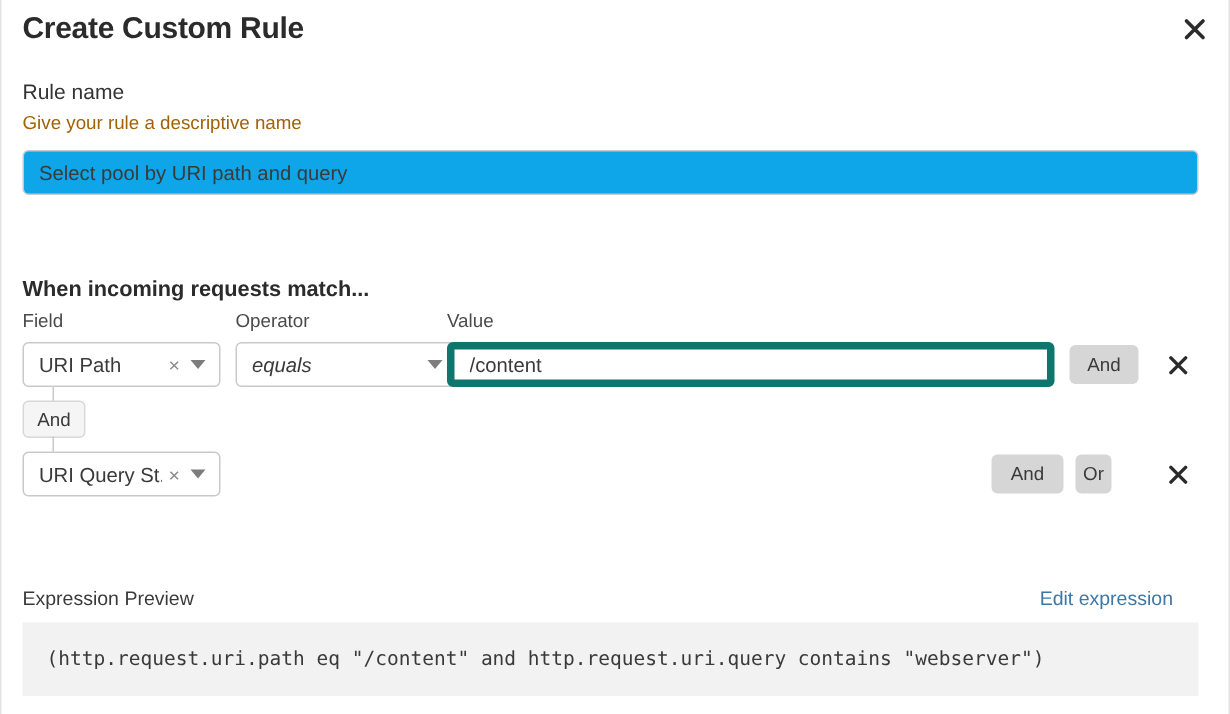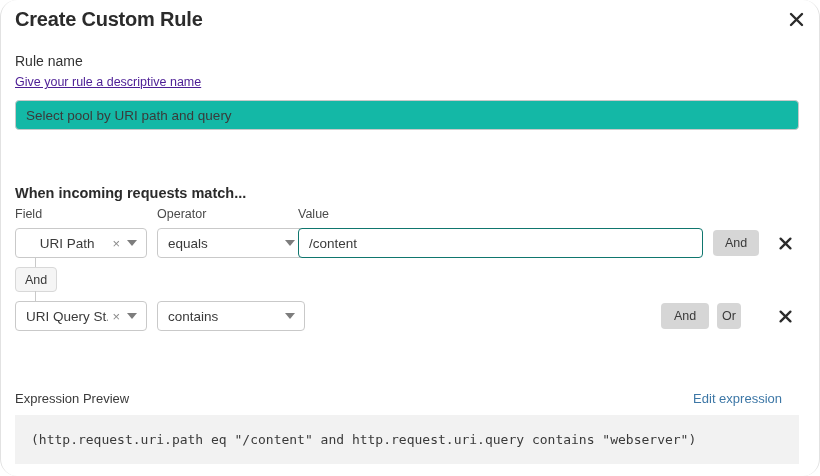--- a/index.html
+++ b/index.html
@@ -10,21 +10,20 @@
     font-family: "Liberation Sans", sans-serif;
     -webkit-font-smoothing: antialiased;
   }
   #modal {
     position: relative;
     width: 820px; height: 476px;
     background: #ffffff;
     border-left: 1px solid #e2e2e2;
     border-right: 1px solid #e2e2e2;
     overflow: hidden;
-    border-radius: 17px;
   }
 
   
   .title {
     position: absolute;
     left: 14px; top: 8px;
     font-size: 20px;
     font-weight: bold;
     color: #2b2b2b;
     letter-spacing: -0.2px;
@@ -41,30 +40,29 @@
 
   
   .label-strong {
     position: absolute;
     font-size: 14px;
     color: #333333;
   }
   .label-muted {
     position: absolute;
     font-size: 12.5px;
-    color: #4c1d95;
-    text-decoration: underline;
+    color: #a16207;
   }
   .rule-name-input {
     position: absolute;
     left: 14px; top: 100px;
     width: 784px; height: 30px;
     border: 1px solid #c9c9c9;
     border-radius: 4px;
-    background: #14b8a6;
+    background: #0ea5e9;
     font-family: "Liberation Sans", sans-serif;
     font-size: 13.5px;
     color: #3a3a3a;
     padding: 0 10px;
     outline: none;
   }
 
   
   .section-heading {
     position: absolute;
@@ -122,27 +120,27 @@
     cursor: pointer;
   }
   .caret i {
     display: block;
     width: 0; height: 0;
     border-left: 5px solid transparent;
     border-right: 5px solid transparent;
     border-top: 6px solid #7d7d7d;
   }
 
-  .field-sel    { left: 14px;  width: 132px; text-align: center; }
-  .operator-sel { left: 156px; width: 148px; }
+  .field-sel    { left: 14px;  width: 132px; }
+  .operator-sel { left: 156px; width: 148px; font-style: italic; }
 
   .value-input {
     position: absolute;
     height: 30px;
-    border: 1px solid #0f766e;
+    border: 5px solid #0f766e;
     border-radius: 4px;
     background: #fff;
     font-family: "Liberation Sans", sans-serif;
     font-size: 13.5px;
     color: #3a3a3a;
     padding: 0 10px;
     outline: none;
   }
   #value1 { left: 297px; width: 405px; }
   #value2 { left: 297px; width: 353px; }
@@ -278,26 +276,20 @@
 
   <div class="row" id="row2">
     <div class="select-box field-sel">
       <span class="sel-text">URI Query St...</span>
       <span class="clear-x">×</span>
       <span class="caret">
           <i></i>
         </span>
     </div>
 
-    <div class="select-box operator-sel">
-      <span class="sel-text">contains</span>
-      <span class="caret">
-          <i></i>
-        </span>
-    </div>
 
 
     <button class="logic-btn" style="left:660px; width:48px;">And</button>
     <button class="logic-btn" style="left:716px; width:24px;">Or</button>
 
     <button class="row-x" style="left:771px;">
       <svg width="13" height="13" viewBox="0 0 13 13" aria-hidden="true">
         <path d="M1.6 1.6 L11.4 11.4 M11.4 1.6 L1.6 11.4" stroke="#2b2b2b" stroke-width="2.3" stroke-linecap="round"></path>
       </svg>
     </button>

